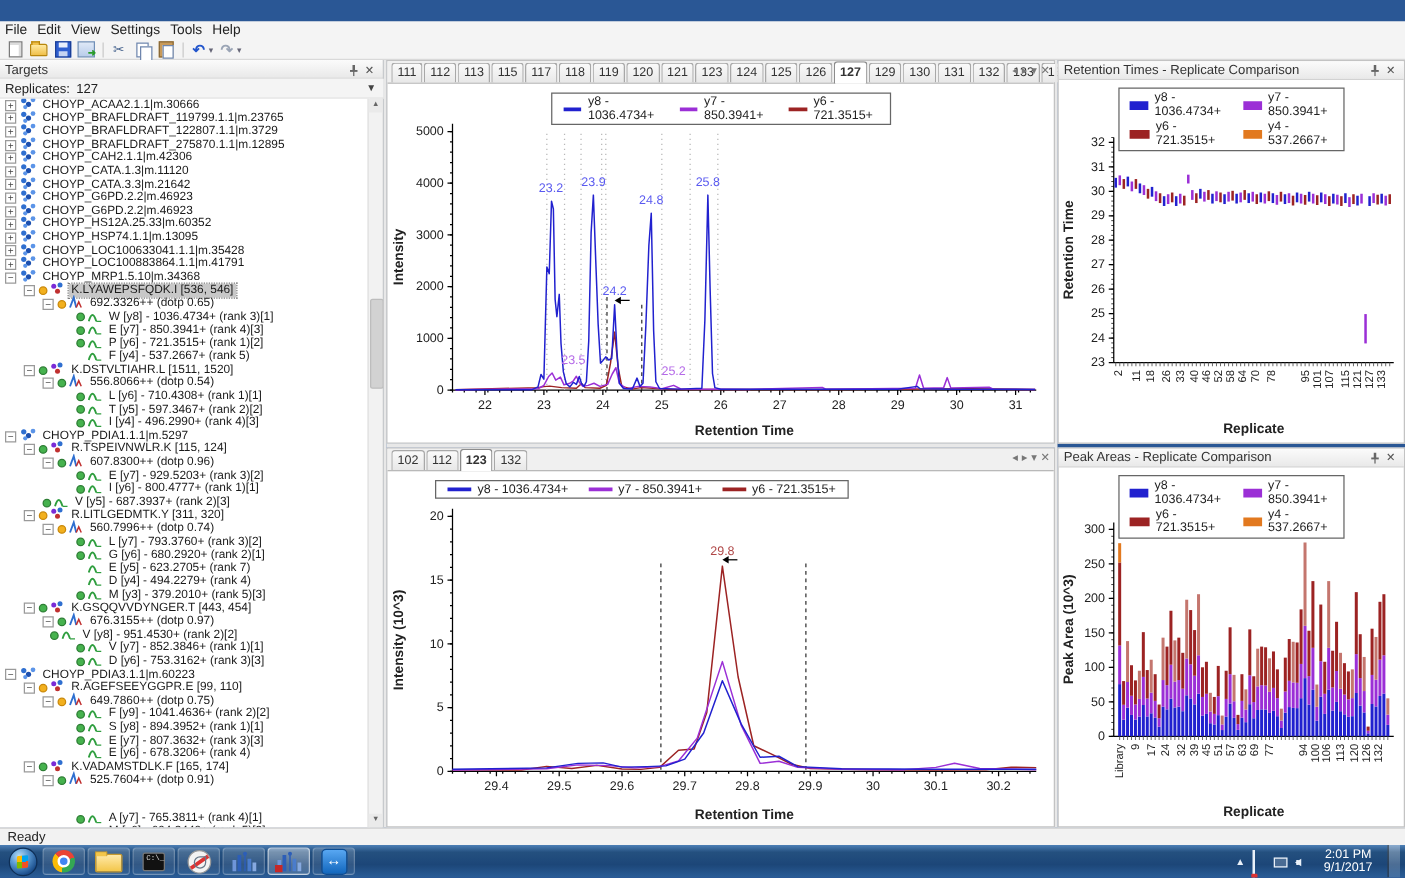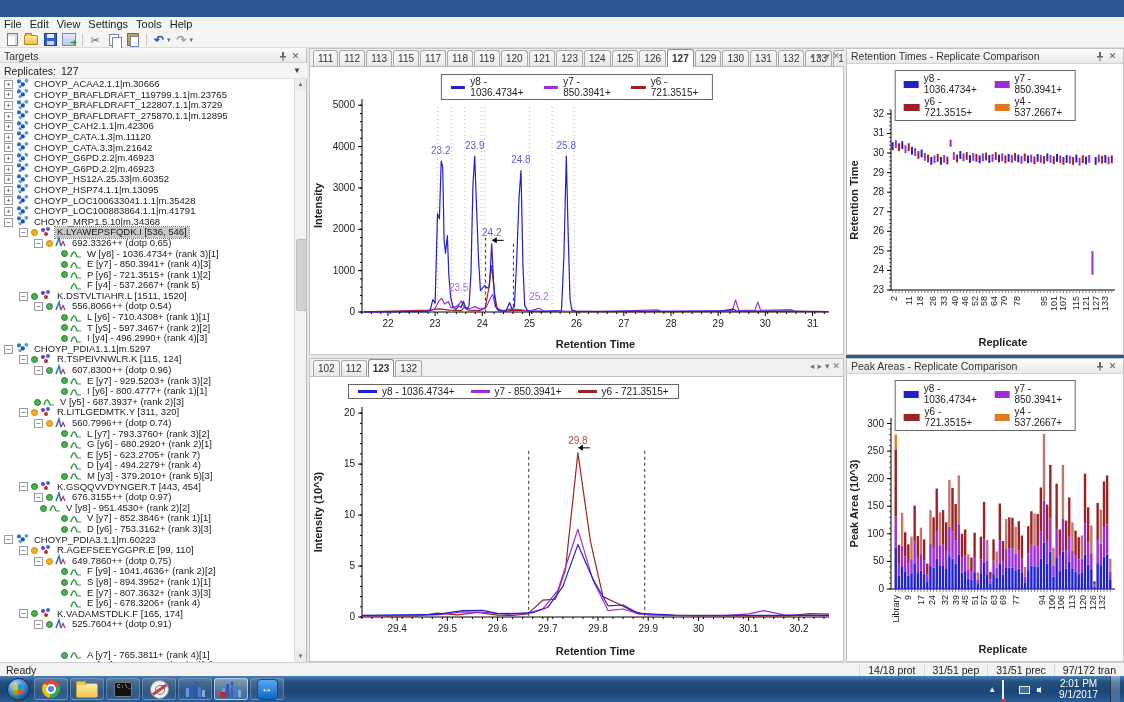--- a/index.html
+++ b/index.html
@@ -1653,26 +1653,20 @@
           <text x="0" y="0" font-size="9" fill="#222" text-anchor="end" transform="translate(258.3802816901408,221) rotate(-90)">132</text>
           <text x="156" y="279" font-size="11" fill="#222" text-anchor="middle" font-weight="bold">Replicate</text>
           <text x="0" y="0" font-size="11" fill="#222" text-anchor="middle" font-weight="bold" transform="translate(11,129.5) rotate(-90)">Peak Area (10^3)</text>
         </svg>
     </div>
   </div>
 
   <div class="statusbar">
     <span class="left">Ready</span>
     <span class="sp"></span>
-    <span id="statussegs" style="display:flex;">
-        <span class="seg">14/18 prot</span>
-        <span class="seg">31/51 pep</span>
-        <span class="seg">31/51 prec</span>
-        <span class="seg">97/172 tran</span>
-      </span>
   </div>
 
   <div class="taskbar" id="taskbar">
       <div class="tb-start">
         <span class="orb">
           <span class="flag"></span>
         </span>
       </div>
       <div class="tb-item">
         <span class="ic-chrome"></span>

